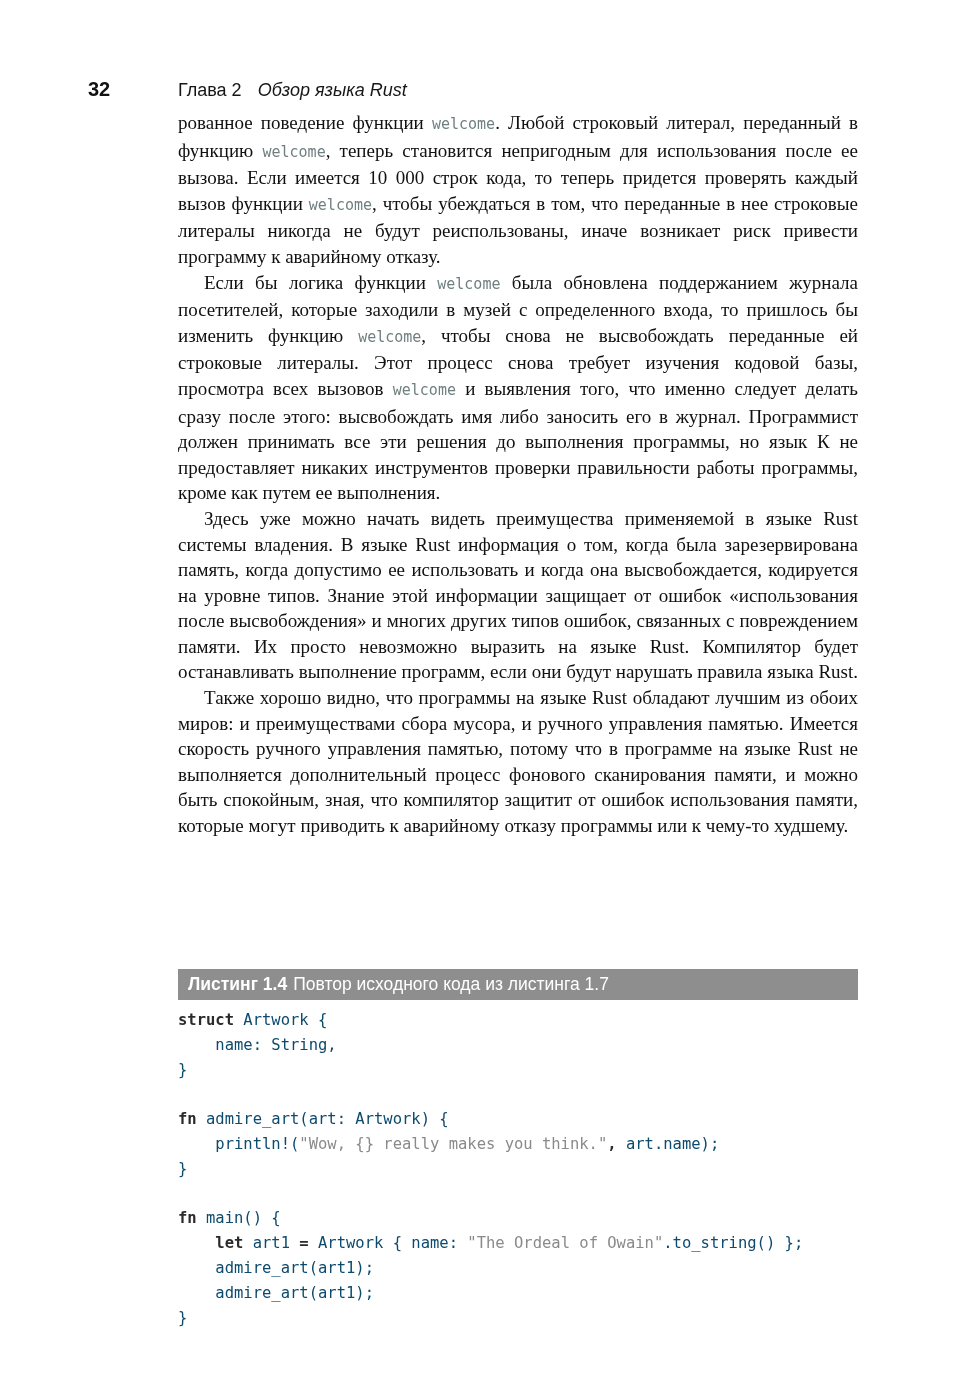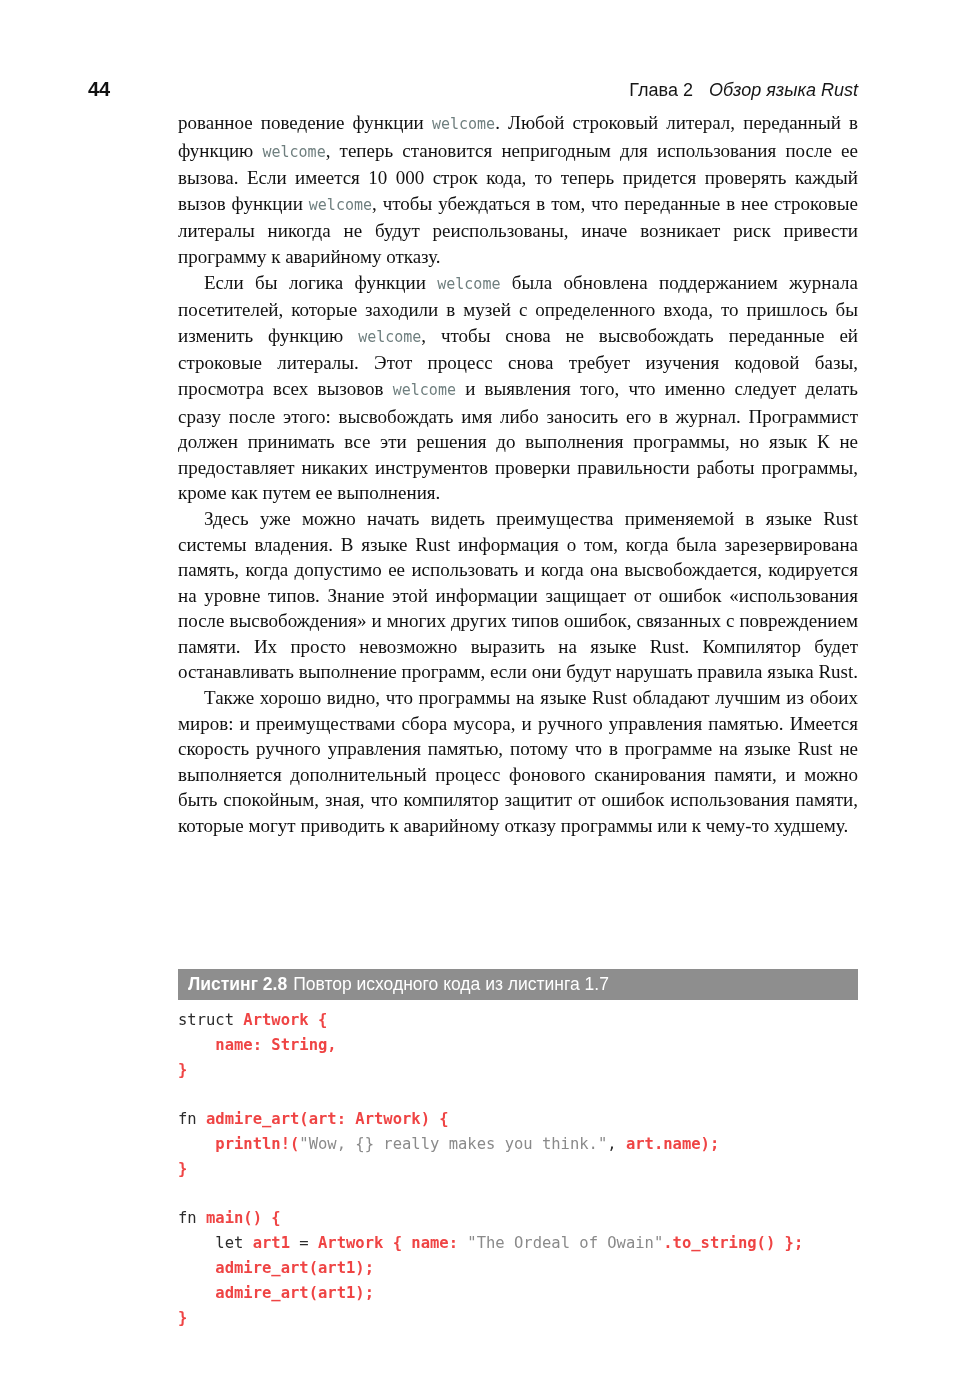--- a/index.html
+++ b/index.html
@@ -20,21 +20,21 @@
     font-family: "Liberation Sans", sans-serif;
     font-weight: bold;
     font-size: 20px;
     color: #111;
   }
   .running-head {
     position: absolute;
     left: 178px;
     top: 80px;
     width: 680px;
-    text-align: right;
+    text-align: left;
     font-family: "Liberation Sans", sans-serif;
     font-size: 18px;
     color: #161616;
   }
   .running-head .chapter-title { font-style: italic; margin-left: 16px; }
 
   
   .body-text {
     position: absolute;
     left: 178px;
@@ -75,41 +75,41 @@
     position: absolute;
     left: 178px;
     top: 1008px;
     width: 740px;
     margin: 0;
     font-family: "DejaVu Sans Mono", "Liberation Mono", monospace;
     font-size: 15.5px;
     line-height: 24.8px;
   }
   .code-line { white-space: pre; min-height: 24.8px; }
-  .c-b   { font-weight: bold; color: #ef4444; text-align: right; }
-  .c-kw  { font-weight: normal; color: #2b2b2b; }
+  .c-b   { font-weight: normal; color: #0c4a6e; text-align: right; }
+  .c-kw  { font-weight: bold; color: #2b2b2b; }
   .c-str { font-weight: normal; color: #8a8a8a; }
 </style>
 </head>
 <body>
 
 <div class="page">
 
-  <span class="page-number">44</span>
+  <span class="page-number">32</span>
 
   <div class="running-head">
     <span class="chapter-label">Глава 2</span><span class="chapter-title">Обзор языка Rust</span>
   </div>
 
   <main class="body-text">
       <p class="para">рованное поведение функции <code>welcome</code>. Любой строковый литерал, переданный в функцию <code>welcome</code>, теперь становится непригодным для использования после ее вызова. Если имеется 10 000 строк кода, то теперь придется проверять каждый вызов функции <code>welcome</code>, чтобы убеждаться в том, что переданные в нее строковые литералы никогда не будут реиспользованы, иначе возникает риск привести программу к аварийному отказу.</p>
       <p class="para indent">Если бы логика функции <code>welcome</code> была обновлена поддержанием журнала посетителей, которые заходили в музей с определенного входа, то пришлось бы изменить функцию <code>welcome</code>, чтобы снова не высвобождать переданные ей строковые литералы. Этот процесс снова требует изучения кодовой базы, просмотра всех вызовов <code>welcome</code> и выявления того, что именно следует делать сразу после этого: высвобождать имя либо заносить его в журнал. Программист должен принимать все эти решения до выполнения программы, но язык К не предоставляет никаких инструментов проверки правильности работы программы, кроме как путем ее выполнения.</p>
       <p class="para indent">Здесь уже можно начать видеть преимущества применяемой в языке Rust системы владения. В языке Rust информация о том, когда была зарезервирована память, когда допустимо ее использовать и когда она высвобождается, кодируется на уровне типов. Знание этой информации защищает от ошибок «использования после высвобождения» и многих других типов ошибок, связанных с повреждением памяти. Их просто невозможно выразить на языке Rust. Компилятор будет останавливать выполнение программ, если они будут нарушать правила языка Rust.</p>
       <p class="para indent">Также хорошо видно, что программы на языке Rust обладают лучшим из обоих миров: и преимуществами сбора мусора, и ручного управления памятью. Имеется скорость ручного управления памятью, потому что в программе на языке Rust не выполняется дополнительный процесс фонового сканирования памяти, и можно быть спокойным, зная, что компилятор защитит от ошибок использования памяти, которые могут приводить к аварийному отказу программы или к чему-то худшему.</p>
     </main>
 
   <div class="listing-header">
-    <span class="listing-label">Листинг 2.8</span><span class="listing-title">Повтор исходного кода из листинга 1.7</span>
+    <span class="listing-label">Листинг 1.4</span><span class="listing-title">Повтор исходного кода из листинга 1.7</span>
   </div>
 
   <pre class="code-listing"><div class="code-line"><span class="c-kw">struct </span><span class="c-b">Artwork {</span></div><div class="code-line"><span class="c-b">    name: String,</span></div><div class="code-line"><span class="c-b">}</span></div><div class="code-line">&nbsp;</div><div class="code-line"><span class="c-kw">fn </span><span class="c-b">admire_art(art: Artwork) {</span></div><div class="code-line"><span class="c-b">    println!(</span><span class="c-str">"Wow, {} really makes you think."</span><span class="c-kw">, </span><span class="c-b">art.name);</span></div><div class="code-line"><span class="c-b">}</span></div><div class="code-line">&nbsp;</div><div class="code-line"><span class="c-kw">fn </span><span class="c-b">main() {</span></div><div class="code-line"><span class="c-b">    </span><span class="c-kw">let </span><span class="c-b">art1 </span><span class="c-kw">= </span><span class="c-b">Artwork { name: </span><span class="c-str">"The Ordeal of Owain"</span><span class="c-b">.to_string() };</span></div><div class="code-line"><span class="c-b">    admire_art(art1);</span></div><div class="code-line"><span class="c-b">    admire_art(art1);</span></div><div class="code-line"><span class="c-b">}</span></div></pre>
 
 </div>
 
 </body></html>

